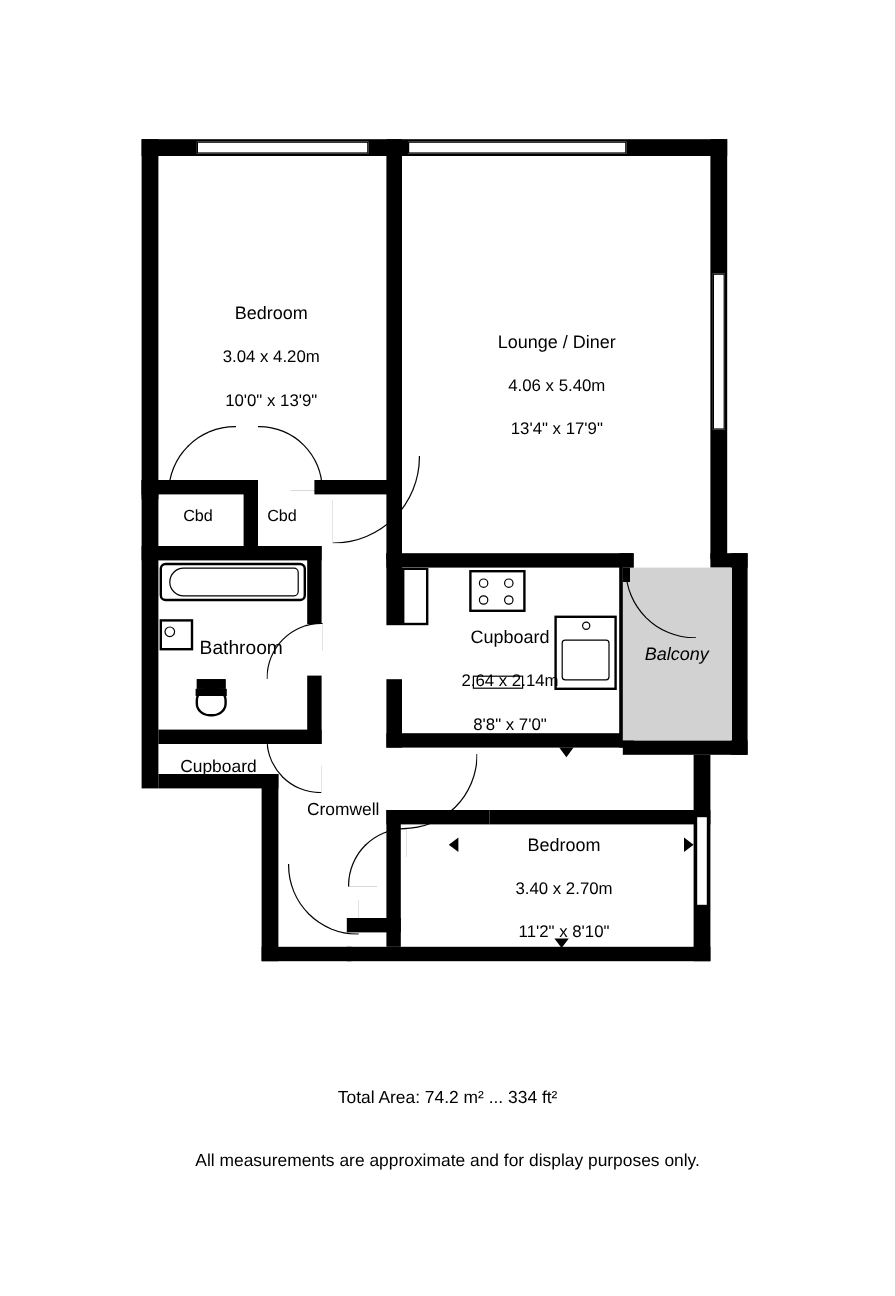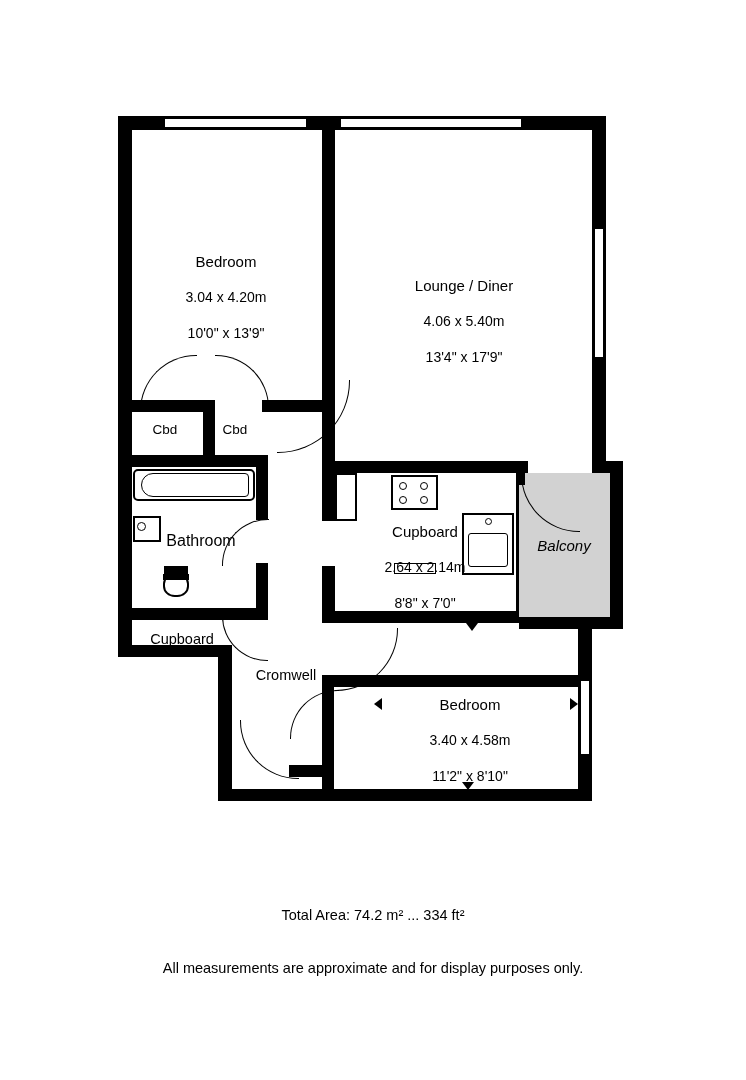--- a/index.html
+++ b/index.html
@@ -201,21 +201,21 @@
   </div>
 
   <div class="room-label" style="left:350px; top:522px; width:150px;">
     <div class="room-name">Cupboard</div>
     <div class="room-dim">2.64 x 2.14m</div>
     <div class="room-dim">8'8" x 7'0"</div>
   </div>
 
   <div class="room-label" style="left:395px; top:695px; width:150px;">
     <div class="room-name">Bedroom</div>
-    <div class="room-dim">3.40 x 4.58m</div>
+    <div class="room-dim">3.40 x 2.70m</div>
     <div class="room-dim">11'2" x 8'10"</div>
   </div>
 
   <div class="small-label" style="left:130px; top:422px; width:70px;">Cbd</div>
   <div class="small-label" style="left:200px; top:422px; width:70px;">Cbd</div>
   <div class="small-label" style="left:141px; top:532px; width:120px; font-size:16px;">Bathroom</div>
   <div class="small-label" style="left:132px; top:631px; width:100px; font-size:14.5px;">Cupboard</div>
   <div class="small-label" style="left:232px; top:667px; width:108px; font-size:14.5px;">Cromwell</div>
   <div class="small-label" style="left:516px; top:537px; width:96px; font-size:15px;font-style:italic;">Balcony</div>
 

